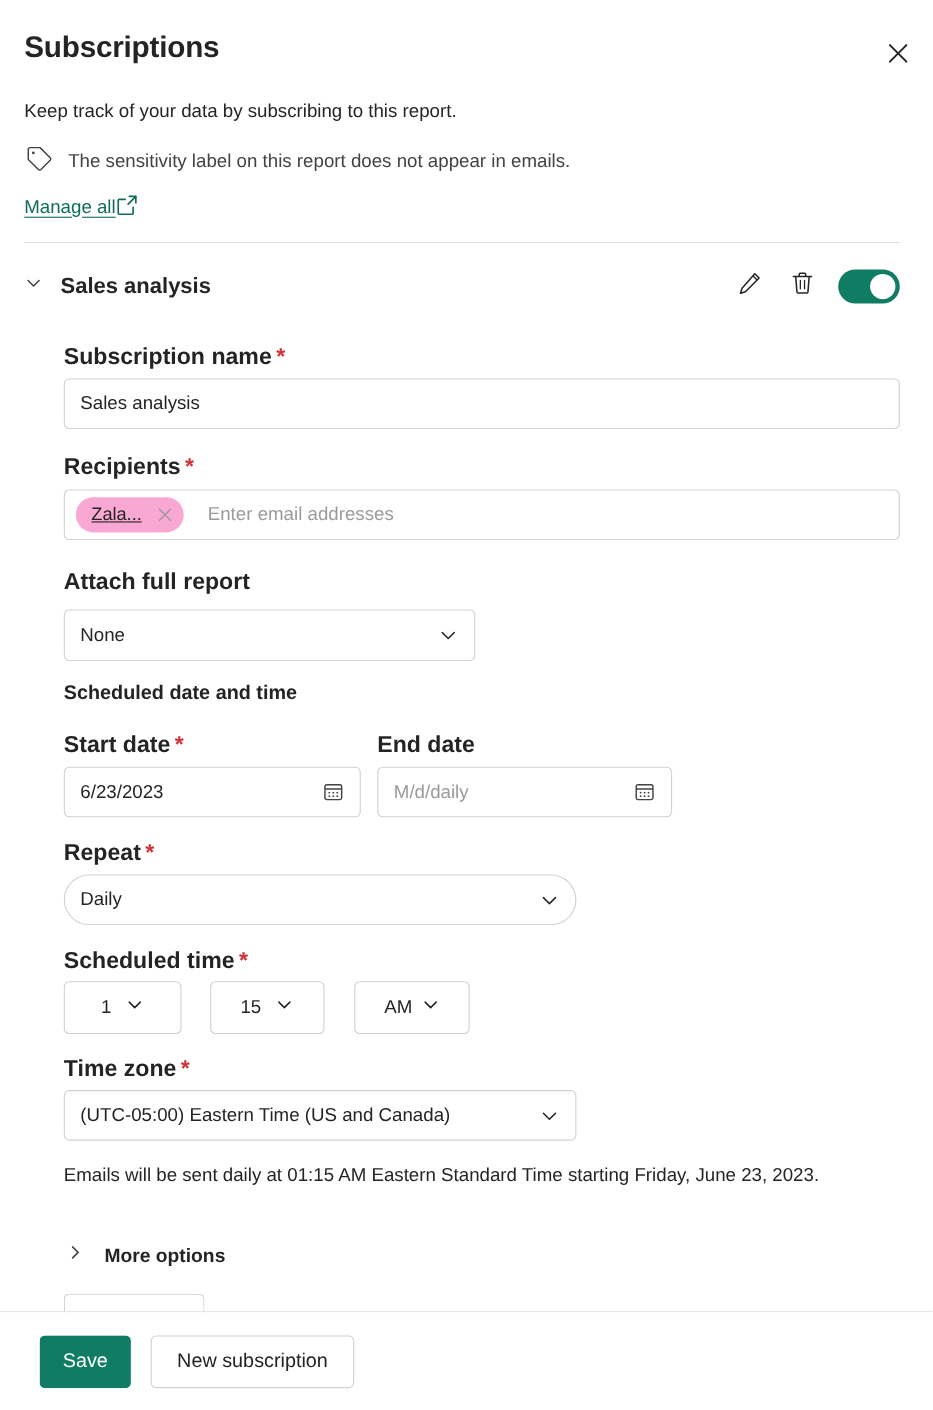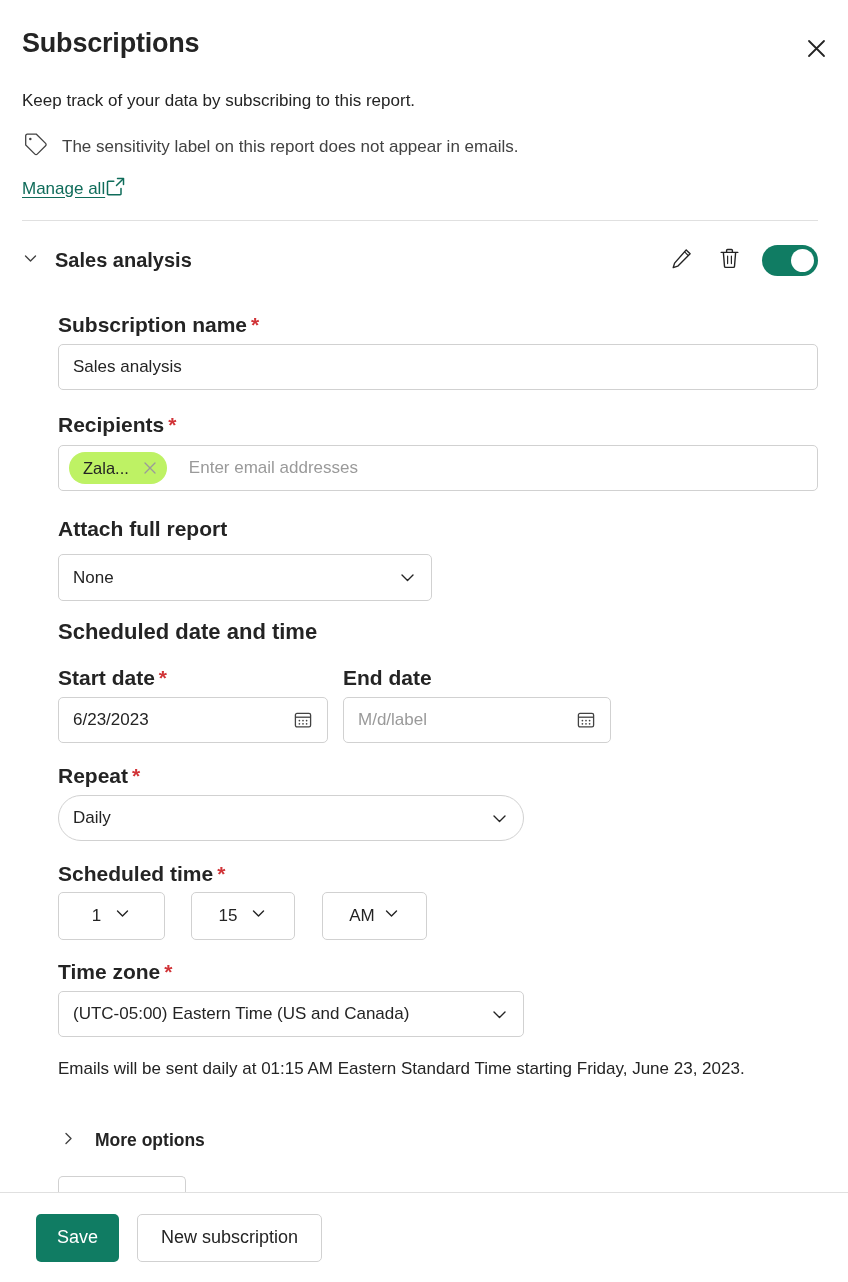--- a/index.html
+++ b/index.html
@@ -144,21 +144,21 @@
     position: absolute;
     font-size: 21px;
     font-weight: 700;
     color: #242424;
     white-space: nowrap;
   }
   .req { color: #d13438; font-weight: 700; margin-left: 4px; }
 
   .section-title {
     position: absolute;
-    font-size: 22px;
+    font-size: 18px;
     font-weight: 700;
     color: #242424;
   }
 
   .fld {
     position: absolute;
     background: #ffffff;
     border: 1px solid #d1d1d1;
     border-radius: 5px;
     display: flex;
@@ -170,27 +170,28 @@
   }
   .fld.select { cursor: pointer; }
   .fld .val { white-space: nowrap; }
   .fld .ph { color: #9a9a9a; white-space: nowrap; }
   .fld .chev { margin-left: auto; display: flex; align-items: center; }
   .fld .cal { margin-left: auto; display: flex; align-items: center; }
 
   
   .pill {
     height: 32px;
-    background: #bef264;
+    background: #f9a8d4;
     border-radius: 16px;
     display: flex;
     align-items: center;
     padding: 0 6px 0 14px;
     gap: 10px;
     flex: none;
+    text-decoration: underline;
   }
   .pill .pname {
     font-size: 16.5px;
     color: #242424;
     max-width: 100px;
     overflow: hidden;
     white-space: nowrap;
   }
   .pill .premove {
     width: 22px; height: 22px;
@@ -427,21 +428,21 @@
           <circle cx="10" cy="13.8" r="0.85" fill="#424242"></circle>
           <circle cx="13.6" cy="13.8" r="0.85" fill="#424242"></circle>
         </svg>
       </span>
     </div>
 
     <div class="flabel" style="left:343px; top:666px;">
       <span>End date</span>
     </div>
     <div class="fld" style="left:343px; top:697px; width:268px; height:46px;">
-      <span class="ph">M/d/label</span>
+      <span class="ph">M/d/daily</span>
       <span class="cal">
         <svg width="20" height="20" viewBox="0 0 20 20">
           <rect x="2.4" y="3.4" width="15.2" height="13.5" rx="1.6" fill="none" stroke="#424242" stroke-width="1.3"></rect>
           <path d="M2.4 7.2 H17.6" stroke="#424242" stroke-width="1.3" fill="none"></path>
           <circle cx="6.4" cy="10.6" r="0.85" fill="#424242"></circle>
           <circle cx="10" cy="10.6" r="0.85" fill="#424242"></circle>
           <circle cx="13.6" cy="10.6" r="0.85" fill="#424242"></circle>
           <circle cx="6.4" cy="13.8" r="0.85" fill="#424242"></circle>
           <circle cx="10" cy="13.8" r="0.85" fill="#424242"></circle>
           <circle cx="13.6" cy="13.8" r="0.85" fill="#424242"></circle>

